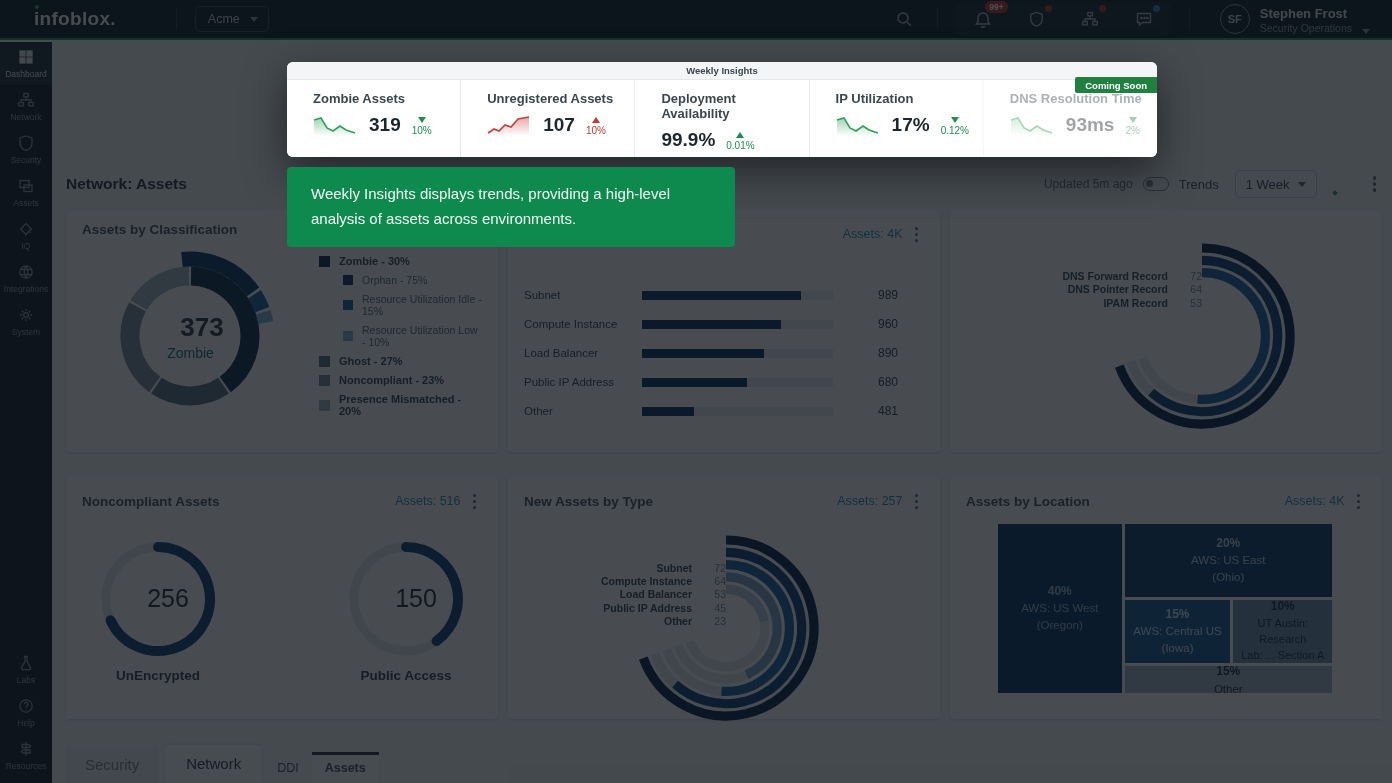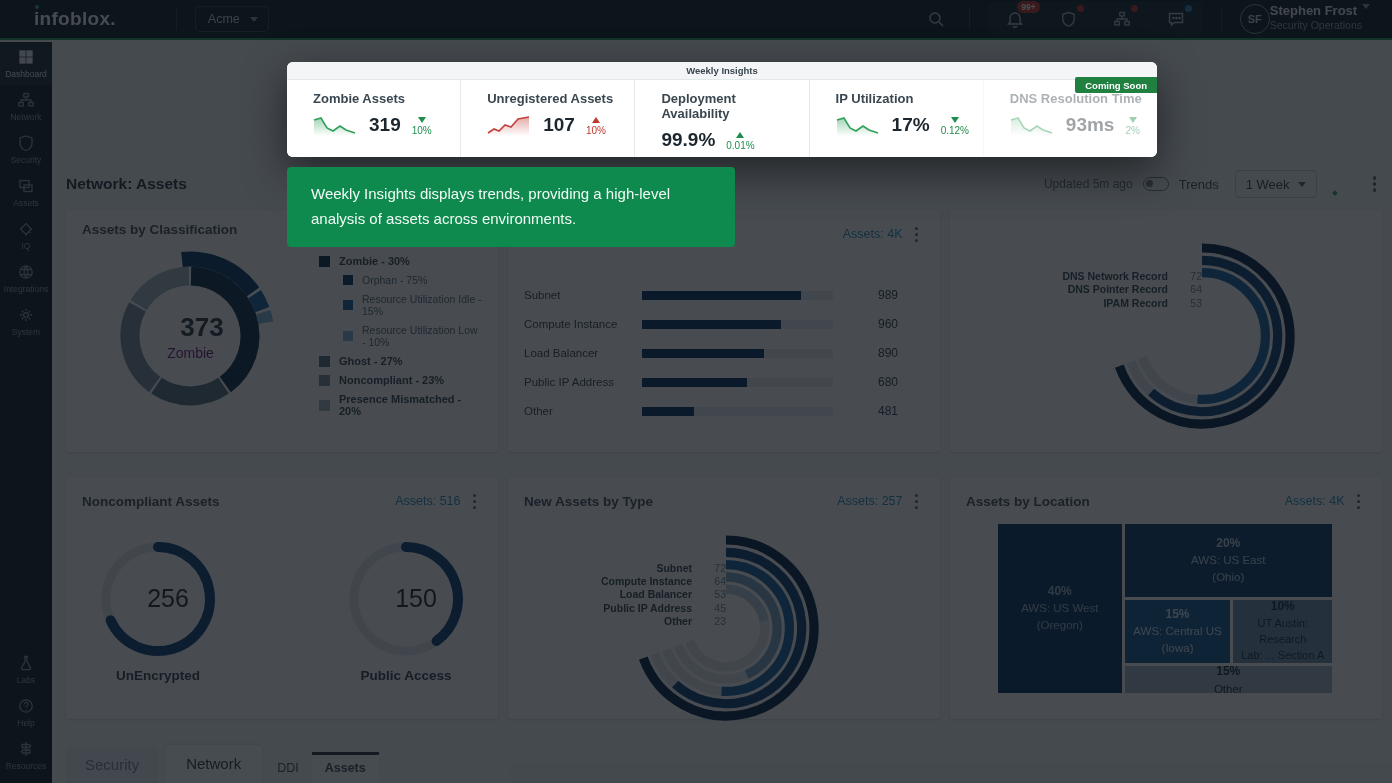--- a/index.html
+++ b/index.html
@@ -16,21 +16,21 @@
   .tb-divider.d1 { margin-left:60px; }
   .org-select { display:flex; align-items:center; gap:10px; height:26px; padding:0 10px 0 12px;
     background:transparent; border:1px solid #3A4A54; border-radius:4px; color:#C7D1D8; font-size:12.5px; cursor:pointer; }
   .tb-spacer { flex:1; }
   .tb-iconbtn { position:relative; background:transparent; border:none; cursor:pointer; padding:4px 6px; display:flex; align-items:center; }
   .tb-icons { display:flex; align-items:center; gap:24px; background:rgba(255,255,255,0.05); border-radius:6px; padding:4px 12px; }
   .badge { position:absolute; top:-5px; right:-10px; background:#C0392B; color:#fff; font-size:8.5px;
     font-weight:bold; border-radius:7px; padding:1px 4px; line-height:1.2; }
   .dot-badge { position:absolute; top:-1px; right:-1px; width:7px; height:7px; border-radius:50%; }
   .dot-red { background:#C0392B; } .dot-blue { background:#2E86C1; }
-  .profile { display:flex; align-items:flex-start; margin-right:22px; cursor:pointer; }
+  .profile { display:flex; align-items:flex-end; gap:10px; margin-right:22px; cursor:pointer;margin-left:12px; }
   .avatar { width:30px; height:30px; border-radius:50%; border:1.5px solid #8A98A3; color:#CBD5DC;
     font-size:11px; font-weight:bold; display:flex; align-items:center; justify-content:center; }
   .p-name { font-size:13px; font-weight:bold; color:#E6EBEE; line-height:1.15; }
   .p-role { font-size:10.5px; color:#98A5AF; }
 
   
   .sidebar { position:absolute; left:0; top:42px; bottom:0; width:52px; background:#17262F; z-index:9; }
   .side-item { width:52px; height:43px; display:flex; flex-direction:column; align-items:center;
     justify-content:center; gap:3px; cursor:pointer; }
   .side-item .lbl { font-size:8.5px; color:#93A1AB; }
@@ -66,21 +66,21 @@
   .card-link { margin-left:auto; font-size:12.5px; color:#2F8EB8; text-decoration:none; cursor:pointer; }
   .card-head .kebab { margin-left:6px; }
 
   
   .donut-body { display:flex; align-items:center; height:198px; }
   .donut-wrap { position:relative; width:205px; height:198px; margin-left:6px; flex:none; }
   .donut-wrap svg { position:absolute; left:0; top:-2px; }
   .donut-center { position:absolute; left:0; top:0; width:205px; height:198px; display:flex; flex-direction:column;
     align-items:center; justify-content:center; pointer-events:none; }
   .donut-val { font-size:26px; font-weight:bold; color:#333E48;margin-left:23px; }
-  .donut-lbl { font-size:14px; color:#701a75; margin-top:2px; }
+  .donut-lbl { font-size:14px; color:#0f766e; margin-top:2px; }
   .legend { margin-left:26px; }
   .legend-item { display:flex; align-items:center; gap:9px; margin:7px 0; }
   .legend-item .sw { width:11px; height:11px; flex:none; }
   .legend-item .tx { font-size:11px; color:#3E4C57; font-weight:bold; }
   .legend-item.child { margin-left:24px; }
   .legend-item.child .sw { width:10px; height:10px; }
   .legend-item.child .tx { font-size:10.5px; font-weight:normal; color:#5C6B77; }
 
   
   .bars { margin-top:34px; }
@@ -445,21 +445,21 @@
           <svg id="radial1" width="200" height="200" viewBox="0 0 200 200" style="left:136px">
               <path d="M 100 12 A 88 88 0 1 1 17.307049370840062 130.09777261265887" stroke="#DFE5E9" stroke-width="9.2" fill="none"></path>
               <path d="M 100 12 A 88 88 0 1 1 17.307049370840062 130.09777261265887" stroke="#0C2D4D" stroke-width="9.2" fill="none"></path>
               <path d="M 100 24.299999999999997 A 75.7 75.7 0 1 1 28.86526860650673 125.89092484975313" stroke="#DFE5E9" stroke-width="9.2" fill="none"></path>
               <path d="M 100 24.299999999999997 A 75.7 75.7 0 1 1 49.129004955946975 156.05918179235167" stroke="#14487A" stroke-width="9.2" fill="none"></path>
               <path d="M 100 36.6 A 63.4 63.4 0 1 1 40.423487842173415 121.68407708684741" stroke="#DFE5E9" stroke-width="9.2" fill="none"></path>
               <path d="M 100 36.6 A 63.4 63.4 0 1 1 95.5467777724337 163.24340923599794" stroke="#2268A2" stroke-width="9.2" fill="none"></path>
             </svg>
           <div class="radial-labels" id="radial1-labels" style="left:60px; width:176px">
               <div class="radial-row">
-                <div class="rl" style="width: 128px;">DNS Network Record</div>
+                <div class="rl" style="width: 128px;">DNS Forward Record</div>
                 <div class="rv">72</div>
               </div>
               <div class="radial-row">
                 <div class="rl" style="width: 128px;">DNS Pointer Record</div>
                 <div class="rv">64</div>
               </div>
               <div class="radial-row">
                 <div class="rl" style="width: 128px;">IPAM Record</div>
                 <div class="rv">53</div>
               </div>

